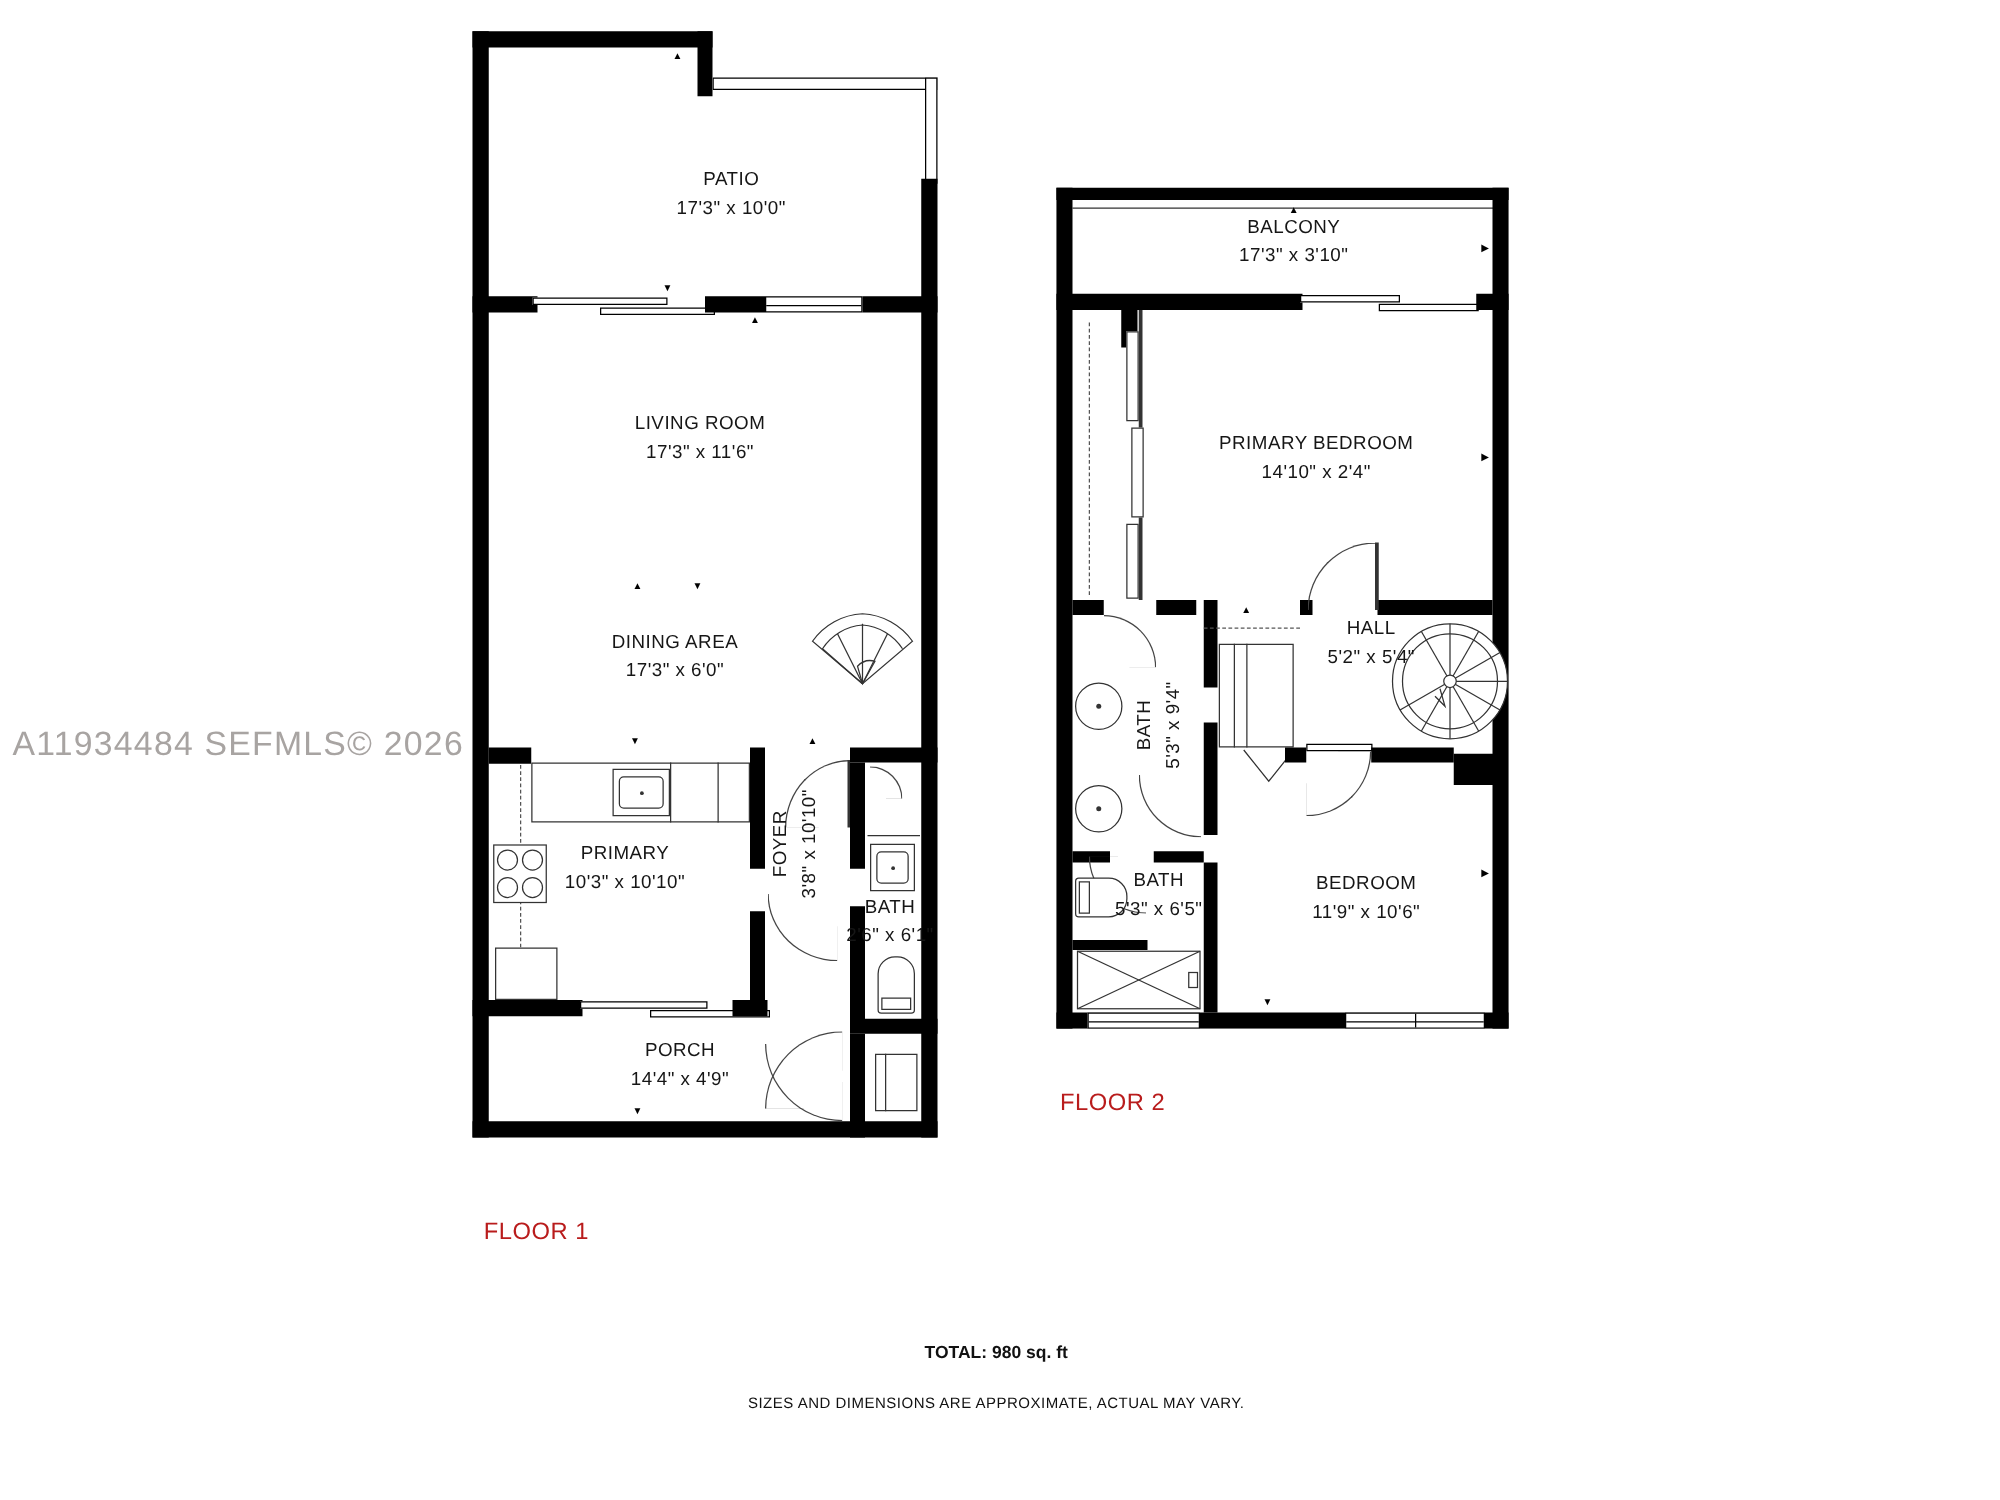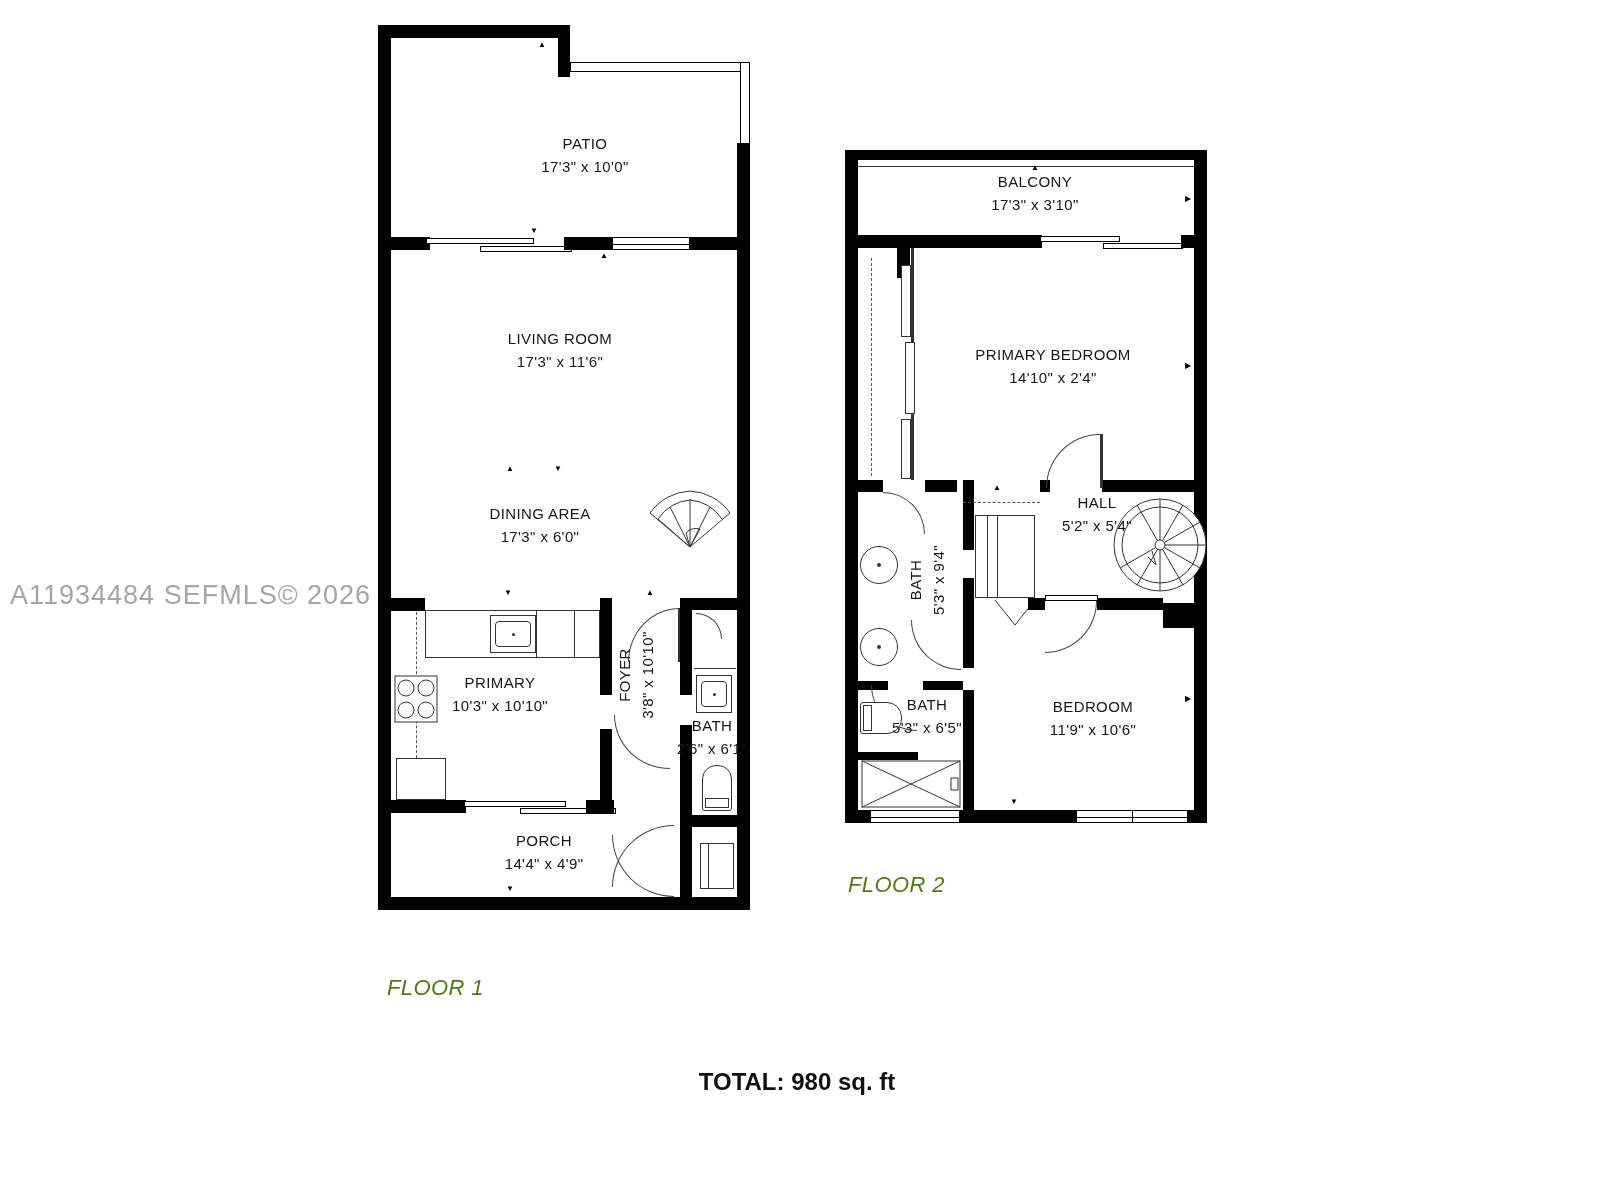--- a/index.html
+++ b/index.html
@@ -27,36 +27,36 @@
   .box{position:absolute;background:#fff;border:1px solid #333;box-sizing:border-box;}
   .dash-v{position:absolute;border-left:1px dashed #555;width:0;}
   .dash-h{position:absolute;border-top:1px dashed #555;height:0;}
   .line-v{position:absolute;border-left:1px solid #333;width:0;}
   .line-h{position:absolute;border-top:1px solid #333;height:0;}
   
   .room-label{position:absolute;text-align:center;transform:translate(-50%,-50%);white-space:nowrap;z-index:30;}
   .room-label .rn,.room-label .rd{display:block;font-size:15px;line-height:23px;letter-spacing:.4px;color:#161616;}
   .room-label.rot{transform:translate(-50%,-50%) rotate(-90deg);}
   .tick{position:absolute;font-size:8px;line-height:8px;color:#000;z-index:25;}
-  .floor-tag{position:absolute;font-size:22px;color:#4d7c0f;letter-spacing:.4px;font-style:italic;}
+  .floor-tag{position:absolute;font-size:19px;color:#b91c1c;letter-spacing:.4px;}
   .watermark{position:absolute;left:10px;top:580px;font-size:27px;color:#a8a4a2;letter-spacing:1px;}
   
   .toilet-up{position:absolute;background:#fff;border:1px solid #333;box-sizing:border-box;
              border-radius:14px 14px 3px 3px;}
   .toilet-up i{position:absolute;left:2px;right:2px;bottom:2px;height:8px;border:1px solid #333;display:block;}
   .toilet-right{position:absolute;background:#fff;border:1px solid #333;box-sizing:border-box;
              border-radius:3px 15px 15px 3px;}
   .toilet-right i{position:absolute;left:2px;top:2px;bottom:2px;width:7px;border:1px solid #333;display:block;}
   .sink-sq{position:absolute;background:#fff;border:1px solid #333;box-sizing:border-box;}
   .sink-sq i{position:absolute;left:4px;right:4px;top:5px;bottom:5px;border:1px solid #333;border-radius:4px;display:block;}
   .sink-sq em{position:absolute;left:50%;top:50%;width:3px;height:3px;margin:-1px;background:#333;border-radius:50%;display:block;}
   .sink-round{position:absolute;background:#fff;border:1px solid #333;border-radius:50%;box-sizing:border-box;}
   .sink-round em{position:absolute;left:50%;top:50%;width:4px;height:4px;margin:-2px;background:#333;border-radius:50%;display:block;}
   .summary{position:absolute;left:0;top:1072px;width:1594px;text-align:center;}
-  .summary .total{font-size:24px;font-weight:bold;line-height:19px;}
+  .summary .total{font-size:14px;font-weight:bold;line-height:19px;}
   .summary .floors{font-size:17px;line-height:18px;}
   .summary .excluded{font-size:17px;line-height:18px;max-width:640px;margin:0 auto;}
   .summary .disclaimer{font-size:12px;letter-spacing:.4px;margin-top:24px;}
   svg{position:absolute;overflow:visible;}
 </style>
 </head>
 <body>
 
 <div class="watermark">A11934484  SEFMLS© 2026</div>
 
@@ -313,13 +313,14 @@
   <span class="tick" style="left:2px;top:430px;">◀</span>
   <span class="tick" style="left:340px;top:545px;">▶</span>
   <span class="tick" style="left:165px;top:648px;">▼</span>
   <span class="tick" style="left:148px;top:334px;">▲</span>
 </div>
 
 <div class="floor-tag" style="left:848px;top:872px;">FLOOR 2</div>
 
 <div class="summary">
   <div class="total">TOTAL: 980 sq. ft</div>
+  <div class="disclaimer">SIZES AND DIMENSIONS ARE APPROXIMATE, ACTUAL MAY VARY.</div>
 </div>
 
 </body></html>

